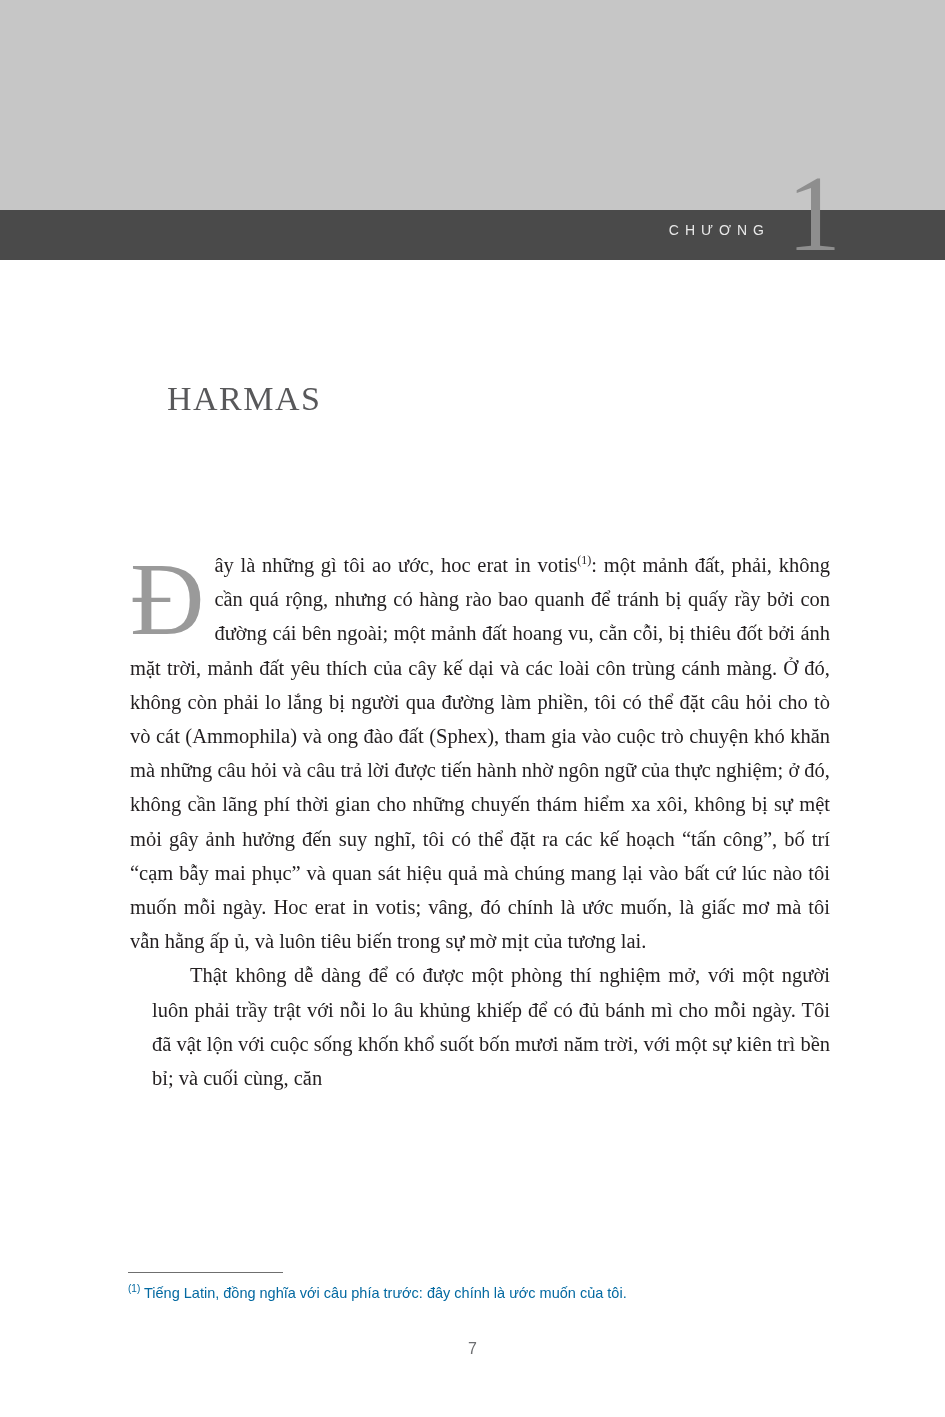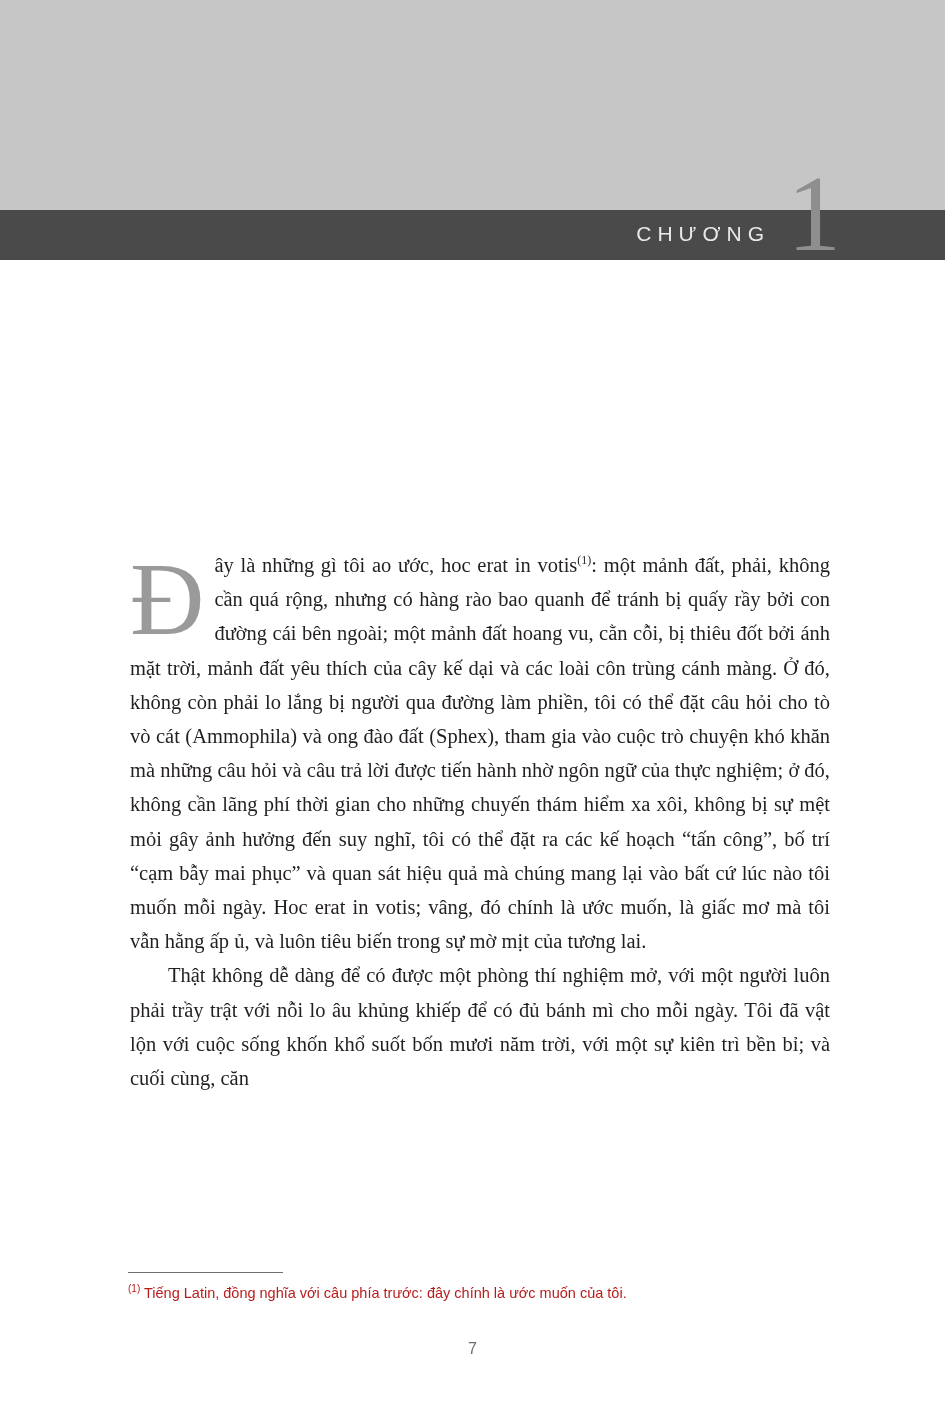--- a/index.html
+++ b/index.html
@@ -31,21 +31,21 @@
     top: 210px;
     width: 945px;
     height: 50px;
     background: #4a4a4a;
   }
   .chapter-word {
     position: absolute;
     right: 175px;
     top: 222px;
     font-family: "Liberation Sans", sans-serif;
-    font-size: 21px;
+    font-size: 14px;
     letter-spacing: 6px;
     color: #e9e9e9;
     font-weight: 400;
   }
   .chapter-num {
     position: absolute;
     right: 104px;
     top: 160px;
     font-family: "Liberation Serif", serif;
     font-size: 108px;
@@ -77,20 +77,21 @@
     margin: 0;
     font-size: 20.5px;
     line-height: 34.2px;
     color: #231f20;
     text-align: justify;
     text-justify: inter-word;
     hyphens: none;
   }
   p.body + p.body {
     text-indent: 38px;
+    margin-left: 22px;
   }
   .dropcap {
     float: left;
     font-family: "Liberation Serif", serif;
     font-size: 103px;
     line-height: 86px;
     color: #9a9a9a;
     padding: 6px 10px 0 0;
     margin-top: 2px;
   }
@@ -111,21 +112,21 @@
     background: #6f6f6f;
   }
   .fn-text {
     position: absolute;
     left: 128px;
     top: 1283px;
     width: 700px;
     font-family: "Liberation Sans", sans-serif;
     font-size: 14.5px;
     line-height: 20px;
-    color: #b91c1c;
+    color: #0369a1;
   }
   .fn-text sup {
     font-size: 10px;
     vertical-align: super;
     line-height: 0;
   }
 
   
   .page-num {
     position: absolute;
@@ -141,20 +142,21 @@
 </head>
 <body>
 
 <div class="page">
 
   <div class="top-band"></div>
   <div class="chapter-bar"></div>
   <div class="chapter-word">CHƯƠNG</div>
   <div class="chapter-num">1</div>
 
+  <div class="doc-title">HARMAS</div>
 
   <div class="body-wrap">
     <p class="body"><span class="dropcap">Đ</span><span>ây là những gì tôi ao ước, </span><span class="it">hoc erat in votis</span><sup class="fn">(1)</sup><span>: một mảnh đất, phải, không cần quá rộng, nhưng có hàng rào bao quanh để tránh bị quấy rầy bởi con đường cái bên ngoài; một mảnh đất hoang vu, cằn cỗi, bị thiêu đốt bởi ánh mặt trời, mảnh đất yêu thích của cây kế dại và các loài côn trùng cánh màng. Ở đó, không còn phải lo lắng bị người qua đường làm phiền, tôi có thể đặt câu hỏi cho tò vò cát (</span><span class="it">Ammophila</span><span>) và ong đào đất (</span><span class="it">Sphex</span><span>), tham gia vào cuộc trò chuyện khó khăn mà những câu hỏi và câu trả lời được tiến hành nhờ ngôn ngữ của thực nghiệm; ở đó, không cần lãng phí thời gian cho những chuyến thám hiểm xa xôi, không bị sự mệt mỏi gây ảnh hưởng đến suy nghĩ, tôi có thể đặt ra các kế hoạch “tấn công”, bố trí “cạm bẫy mai phục” và quan sát hiệu quả mà chúng mang lại vào bất cứ lúc nào tôi muốn mỗi ngày. </span><span class="it">Hoc erat in votis</span><span>; vâng, đó chính là ước muốn, là giấc mơ mà tôi vẫn hằng ấp ủ, và luôn tiêu biến trong sự mờ mịt của tương lai.</span></p>
     <p class="body">Thật không dễ dàng để có được một phòng thí nghiệm mở, với một người luôn phải trầy trật với nỗi lo âu khủng khiếp để có đủ bánh mì cho mỗi ngày. Tôi đã vật lộn với cuộc sống khốn khổ suốt bốn mươi năm trời, với một sự kiên trì bền bỉ; và cuối cùng, căn</p>
   </div>
 
   <div class="fn-rule"></div>
   <div class="fn-text"><sup>(1)</sup><span> Tiếng Latin, đồng nghĩa với câu phía trước: đây chính là ước muốn của tôi.</span></div>
 
   <div class="page-num">7</div>

